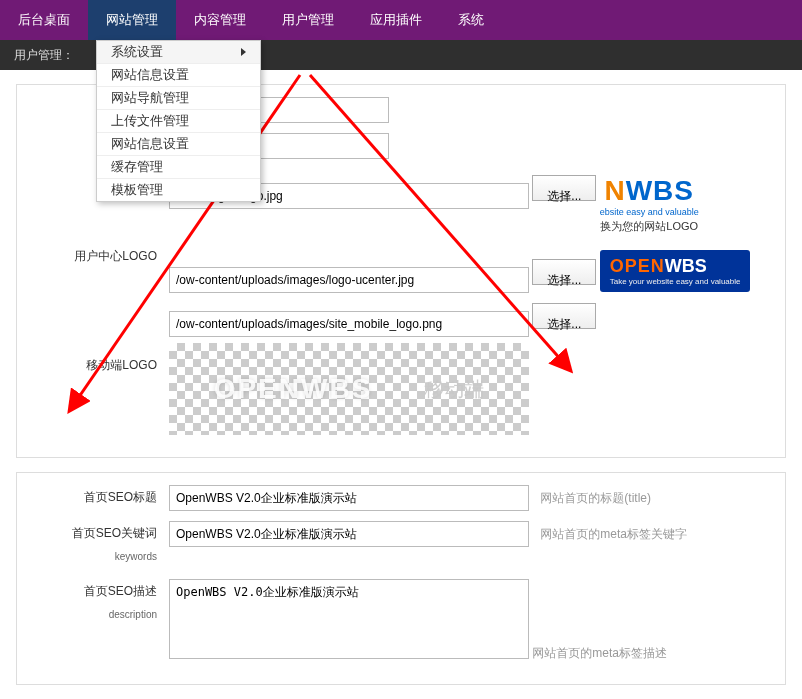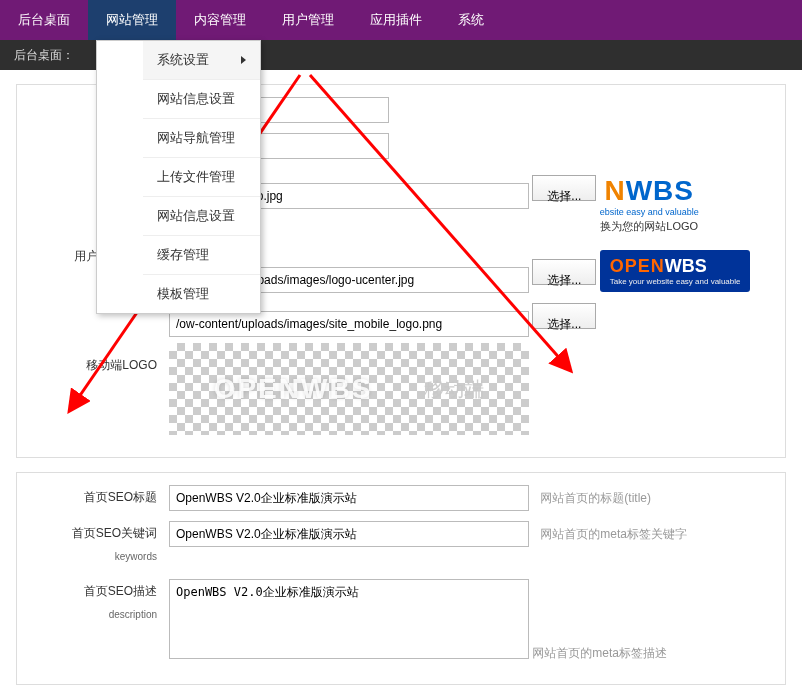--- a/index.html
+++ b/index.html
@@ -2,21 +2,21 @@
 <html><head>
 <meta charset="utf-8">
 <style>
   * { box-sizing: border-box; margin: 0; padding: 0; }
   body { font-family: Arial, "Microsoft YaHei", sans-serif; font-size: 12px; background: #fff; width: 802px; height: 699px; overflow: hidden; position: relative; }
   .topnav { display: flex; background: #701a75; height: 40px; }
   .topnav .item { color: #fff; padding: 0 18px; line-height: 40px; font-size: 13px; cursor: pointer; position: relative; }
   .topnav .item.active { background: #1d3f6e; }
   .breadcrumb { background: #2f2f2f; color: #ddd; height: 30px; line-height: 30px; padding: 0 14px; font-size: 12px; }
   .dropdown { position: absolute; top: 40px; left: 96px; width: 165px; background: #fff; border: 1px solid #ccc; box-shadow: 2px 2px 6px rgba(0,0,0,0.25); z-index: 10; }
-  .dropdown .ditem { padding: 10px 14px; border-bottom: 1px solid #eee; cursor: pointer; font-size: 13px; color: #333; display: flex; justify-content: space-between; align-items: center; margin-left: 46px; }
+  .dropdown .ditem { padding: 2px 14px; border-bottom: 1px solid #eee; cursor: pointer; font-size: 13px; color: #333; display: flex; justify-content: space-between; align-items: center; }
   .dropdown .ditem:last-child { border-bottom: none; }
   .dropdown .ditem:hover, .dropdown .ditem.hover { background: #f5f5f5; }
   .arrow-r { width: 0; height: 0; border-top: 4px solid transparent; border-bottom: 4px solid transparent; border-left: 5px solid #333; }
   .content { padding: 14px 16px; }
   .panel { border: 1px solid #ddd; padding: 12px; margin-bottom: 14px; }
   .row { display: flex; align-items: flex-start; margin-bottom: 10px; }
   .lbl { width: 140px; text-align: right; padding-right: 12px; color: #333; line-height: 24px; font-size: 12px; }
   .lbl small { display:block; color:#666; }
   .fld { flex: 1; }
   .inp { border: 1px solid #bbb; height: 26px; padding: 0 6px; font-size: 12px; }
@@ -50,21 +50,21 @@
 <div class="topnav">
   <div class="item">后台桌面</div>
   <div class="item active">网站管理</div>
   <div class="item">内容管理</div>
   <div class="item">用户管理</div>
   <div class="item">应用插件</div>
   <div class="item">系统</div>
 </div>
 
 <div class="breadcrumb">
-  <span>后台桌面：</span>
+  <span>用户管理：</span>
   <span style="visibility:hidden;">主页 &gt; 网站管理 &gt; 网</span>
   <span>站信息设置</span>
 </div>
 
 <div class="dropdown">
   <div class="ditem hover">
     <span>系统设置</span>
     <span class="arrow-r"></span>
   </div>
   <div class="ditem">网站信息设置</div>

